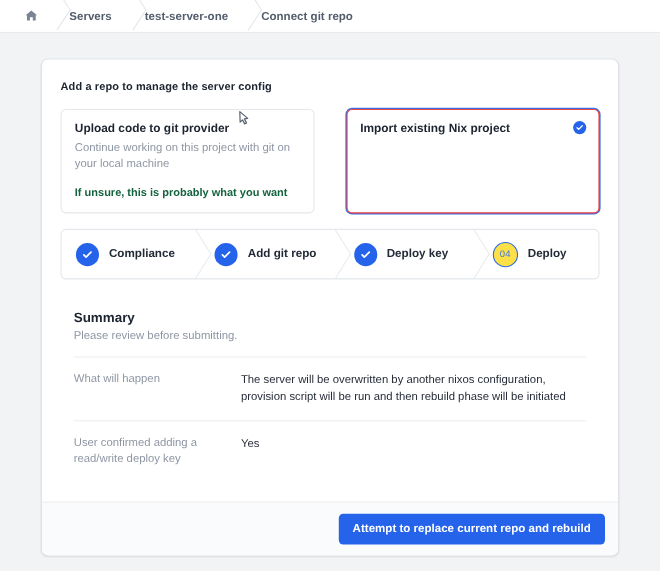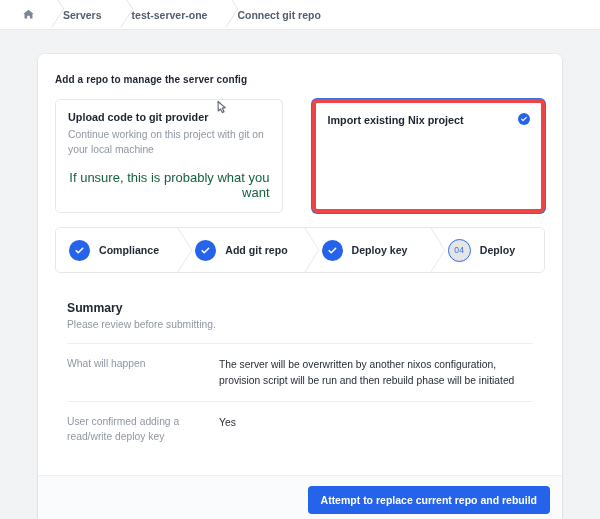--- a/index.html
+++ b/index.html
@@ -78,41 +78,40 @@
     flex: 1 1 0;
     border: 1px solid #e4e7ec;
     border-radius: 5px;
     padding: 11px 12px 12px 12px;
     box-sizing: border-box;
     position: relative;
     min-height: 78px;
     background: #fff;
   }
   .option.selected {
-    border: 4px solid #ef4444;
+    border: 1px solid #ef4444;
     box-shadow: 0 0 0 1px #3b6fe0;
   }
   .option-title {
     font-size: 10.8px;
     font-weight: bold;
     color: #1c2430;
     margin-bottom: 5px;
     padding-right: 18px;
   }
   .option-desc {
     font-size: 10.3px;
     color: #8f96a3;
     line-height: 1.42;
   }
   .option-hint {
-    font-size: 13px;
-    font-weight: normal;
+    font-size: 10px;
+    font-weight: bold;
     color: #14633f;
     margin-top: 13px;
-    text-align: right;
   }
   .check-badge {
     position: absolute;
     top: 10px; right: 11px;
     width: 12px; height: 12px;
     border-radius: 50%;
     background: #2563eb;
     display: flex;
     align-items: center;
     justify-content: center;
@@ -150,21 +149,21 @@
     border-radius: 50%;
     flex: none;
     display: flex;
     align-items: center;
     justify-content: center;
     margin-right: 9px;
   }
   .step-circle.done { background: #2563eb; }
   .step-circle.current {
     border: 1px solid #2f6ae4;
-    background: #e5e5e5;
+    background: #fde047;
   }
   .step-num {
     font-size: 8.6px;
     color: #3b74e8;
     font-weight: normal;
     letter-spacing: .2px;
   }
   .step-label {
     font-size: 10.6px;
     font-weight: bold;

